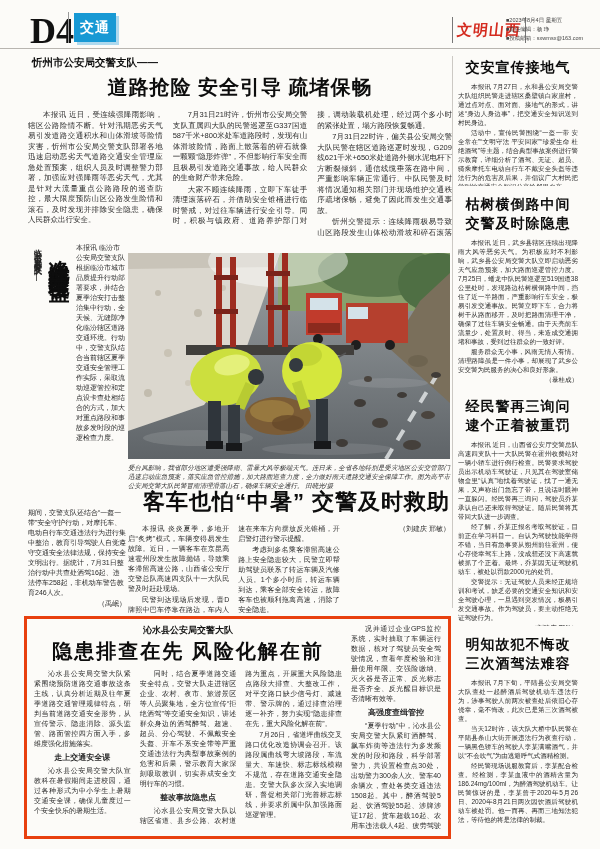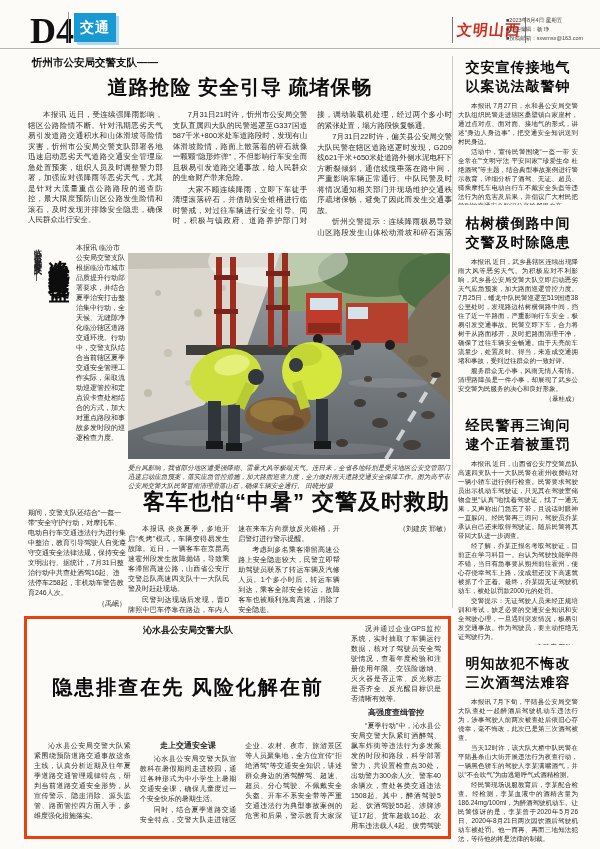--- a/index.html
+++ b/index.html
@@ -46,21 +46,21 @@
   .credit { font-style:italic; white-space:nowrap; }
 
   
   .bus { position:absolute; left:128px; top:487px; width:322px; }
   .bus-headline { font-size:22px; font-weight:900; text-align:right; letter-spacing:1px; color:#0d0d0d; }
   .bus-body { margin-top:7px; height:140px; column-count:3; column-gap:9px; column-fill:auto;
               font-size:7px; line-height:10px; overflow:hidden; }
 
   
   .qbox { position:absolute; left:24px; top:616px; width:427px; height:223px; border:3px solid #e8400f; background:#fcfbf8; padding:5px 7px; display:flex; gap:9px; }
-  .q-left { width:308px; display:flex; flex-direction:column;gap:36px; }
+  .q-left { width:308px; display:flex; flex-direction:column; }
   .q-kicker { font-size:9px; font-weight:bold; text-align:center; color:#111; }
   .q-headline { font-size:20px; font-weight:900; text-align:center; letter-spacing:2px; color:#0d0d0d; margin:1px 0 4px; }
   .q-left-body { flex:1; column-count:3; column-gap:9px; column-fill:auto; font-size:7px; line-height:10px; overflow:hidden; }
   .q-right { flex:1; font-size:7px; line-height:10px; overflow:hidden; }
 
   
   .v-rule { position:absolute; left:452px; top:56px; width:1px; height:552px; background:#ccc9c4; }
   .sidebar { position:absolute; left:458px; top:58px; width:120px; }
   .sb-art { margin-bottom:9px; }
   .sb-head { font-size:14px; font-weight:900; text-align:center; line-height:19px; letter-spacing:1px; color:#0d0d0d; margin-bottom:5px; }
@@ -231,21 +231,20 @@
         <div class="col-subhead">高强度查缉管控</div>
         <div class="para">“夏季行动”中，沁水县公安局交警大队紧盯酒醉驾、飙车炸街等违法行为多发频发的时段和路段，科学部署警力，共设置检查点30处，出动警力300余人次、警车40余辆次，查处各类交通违法1508起。其中，醉酒驾驶5起、饮酒驾驶55起、涉牌涉证17起、货车超载16起、农用车违法载人4起、疲劳驾驶4起、乘车人未使用安全带766起、骑乘电动车不戴安全头盔58起、其它129起。以高强度的查缉管控形成了严打、严防、严管、严控的高压态势，切实消除了安全隐患，净化了辖区交通环境。</div>
       </div>
   </div>
 
   <div class="v-rule"></div>
   <div class="sidebar">
     <div class="sb-art">
       <div class="sb-head">
           <div class="hl-line">交安宣传接地气</div>
-          <div class="hl-line">以案说法敲警钟</div>
         </div>
       <div class="sb-body h104">
           <div class="para">本报讯 7月27日，永和县公安局交警大队组织民警走进辖区桑壁镇白家崖村，通过点对点、面对面、接地气的形式，讲述“身边人身边事”，把交通安全知识送到村民身边。</div>
           <div class="para">活动中，宣传民警围绕“一盔一带 安全常在”“文明守法 平安回家”“珍爱生命 杜绝酒驾”等主题，结合典型事故案例进行警示教育，详细分析了酒驾、无证、超员、骑乘摩托车电动自行车不戴安全头盔等违法行为的危害及后果，并倡议广大村民把学到的交通安全知识分享给邻里乡亲。</div>
         </div>
     </div>
     <div class="sb-art">
       <div class="sb-head">
           <div class="hl-line">枯树横倒路中间</div>
           <div class="hl-line">交警及时除隐患</div>

